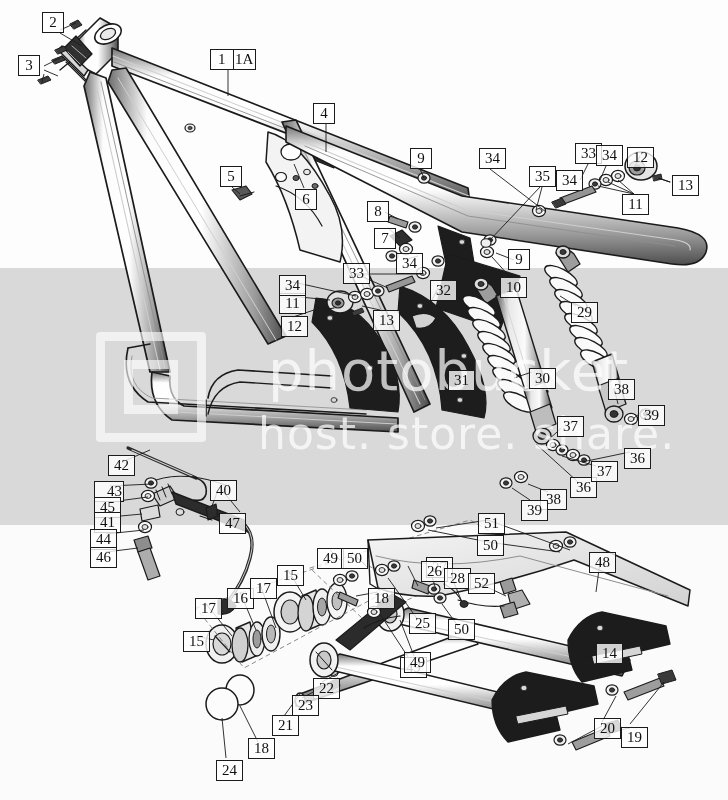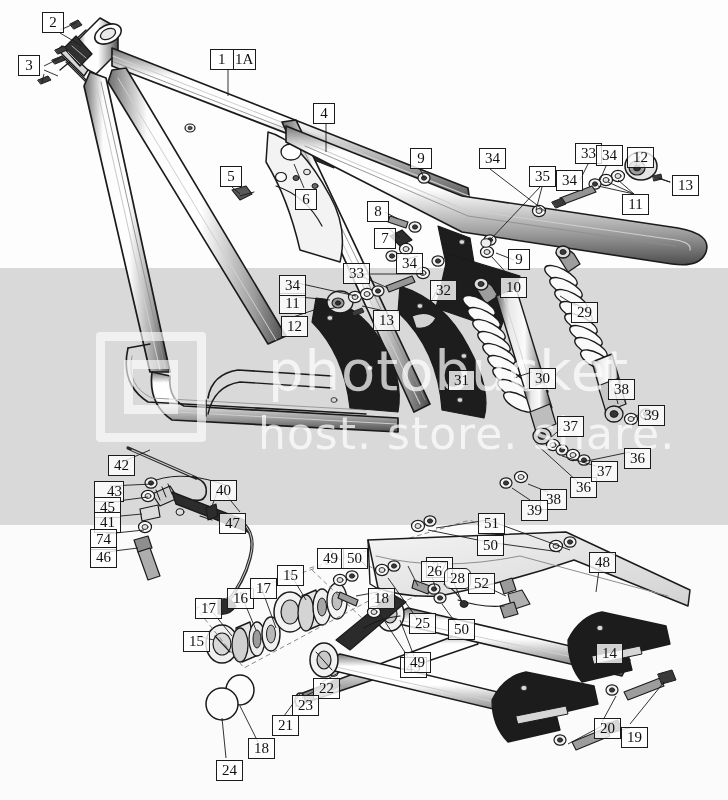--- a/index.html
+++ b/index.html
@@ -561,41 +561,41 @@
       <div class="cal wide" style="left: 557px; top: 416px;">37</div>
       <div class="cal wide" style="left: 591px; top: 461px;">37</div>
       <div class="cal wide" style="left: 608px; top: 379px;">38</div>
       <div class="cal wide" style="left: 540px; top: 489px;">38</div>
       <div class="cal wide" style="left: 638px; top: 405px;">39</div>
       <div class="cal wide" style="left: 521px; top: 500px;">39</div>
       <div class="cal wide" style="left: 108px; top: 455px;">42</div>
       <div class="cal wide" style="left: 94px; top: 481px; padding-left: 12px;">43</div>
       <div class="cal wide" style="left: 94px; top: 497px;">45</div>
       <div class="cal wide" style="left: 94px; top: 512px;">41</div>
-      <div class="cal wide" style="left: 90px; top: 529px;">74</div>
+      <div class="cal wide" style="left: 90px; top: 529px;">44</div>
       <div class="cal wide" style="left: 90px; top: 547px;">46</div>
       <div class="cal wide" style="left: 210px; top: 480px;">40</div>
       <div class="cal wide" style="left: 219px; top: 513px;">47</div>
       <div class="cal wide" style="left: 277px; top: 565px;">15</div>
       <div class="cal wide" style="left: 183px; top: 631px;">15</div>
       <div class="cal wide" style="left: 227px; top: 588px;">16</div>
       <div class="cal wide" style="left: 250px; top: 578px;">17</div>
       <div class="cal wide" style="left: 195px; top: 598px;">17</div>
       <div class="cal wide" style="left: 368px; top: 588px;">18</div>
       <div class="cal wide" style="left: 248px; top: 738px;">18</div>
       <div class="cal wide" style="left: 317px; top: 548px;">49</div>
       <div class="cal wide" style="left: 400px; top: 657px;">49</div>
       <div class="cal wide" style="left: 404px; top: 652px;">49</div>
       <div class="cal wide" style="left: 341px; top: 548px;">50</div>
       <div class="cal wide" style="left: 477px; top: 535px;">50</div>
       <div class="cal wide" style="left: 448px; top: 619px;">50</div>
       <div class="cal wide" style="left: 478px; top: 513px;">51</div>
       <div class="cal wide" style="left: 398px; top: 557px; margin-left: 28px;">27</div>
       <div class="cal wide" style="left: 421px; top: 561px;">26</div>
-      <div class="cal wide" style="left: 444px; top: 568px; border-radius: 6px;">28</div>
+      <div class="cal wide" style="left: 444px; top: 568px;">28</div>
       <div class="cal wide" style="left: 468px; top: 573px;">52</div>
       <div class="cal wide" style="left: 409px; top: 613px;">25</div>
       <div class="cal wide" style="left: 589px; top: 552px;">48</div>
       <div class="cal wide" style="left: 596px; top: 643px; text-align: center;">14</div>
       <div class="cal wide" style="left: 621px; top: 727px; text-align: right;">19</div>
       <div class="cal wide" style="left: 594px; top: 718px;">20</div>
       <div class="cal wide" style="left: 272px; top: 715px;">21</div>
       <div class="cal wide" style="left: 313px; top: 678px;">22</div>
       <div class="cal wide" style="left: 292px; top: 695px;">23</div>
       <div class="cal wide" style="left: 216px; top: 760px;">24</div>

